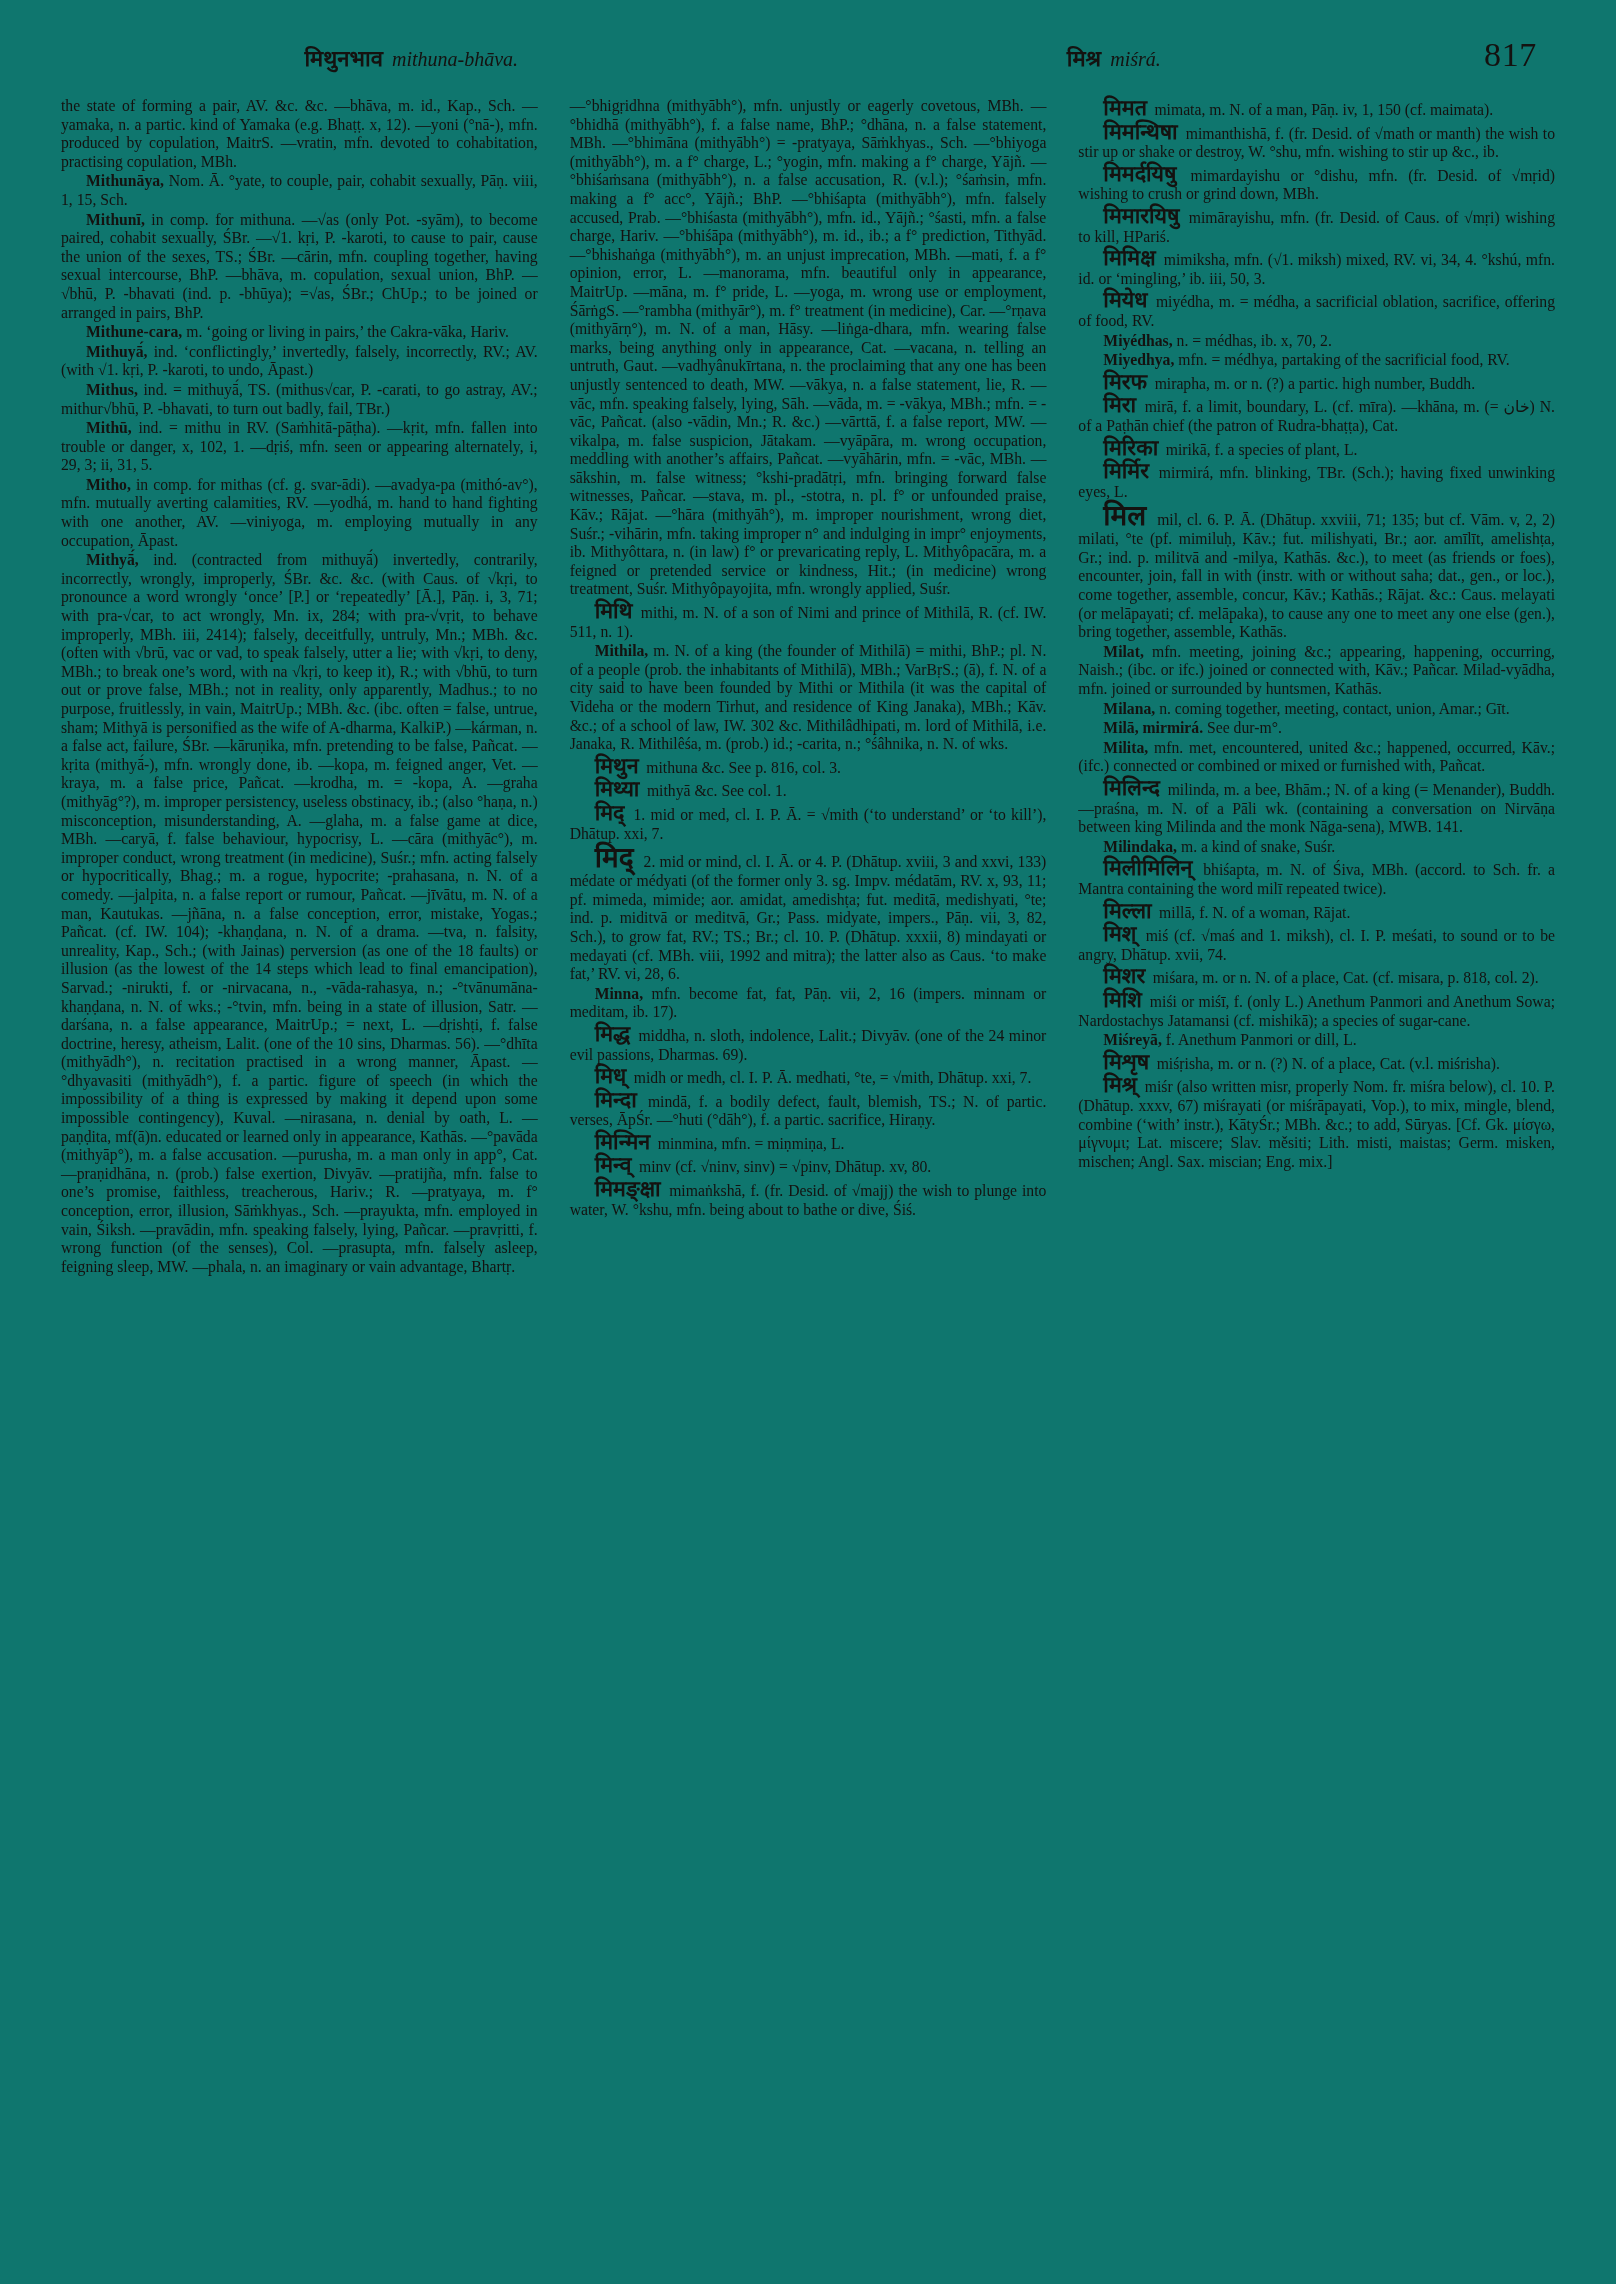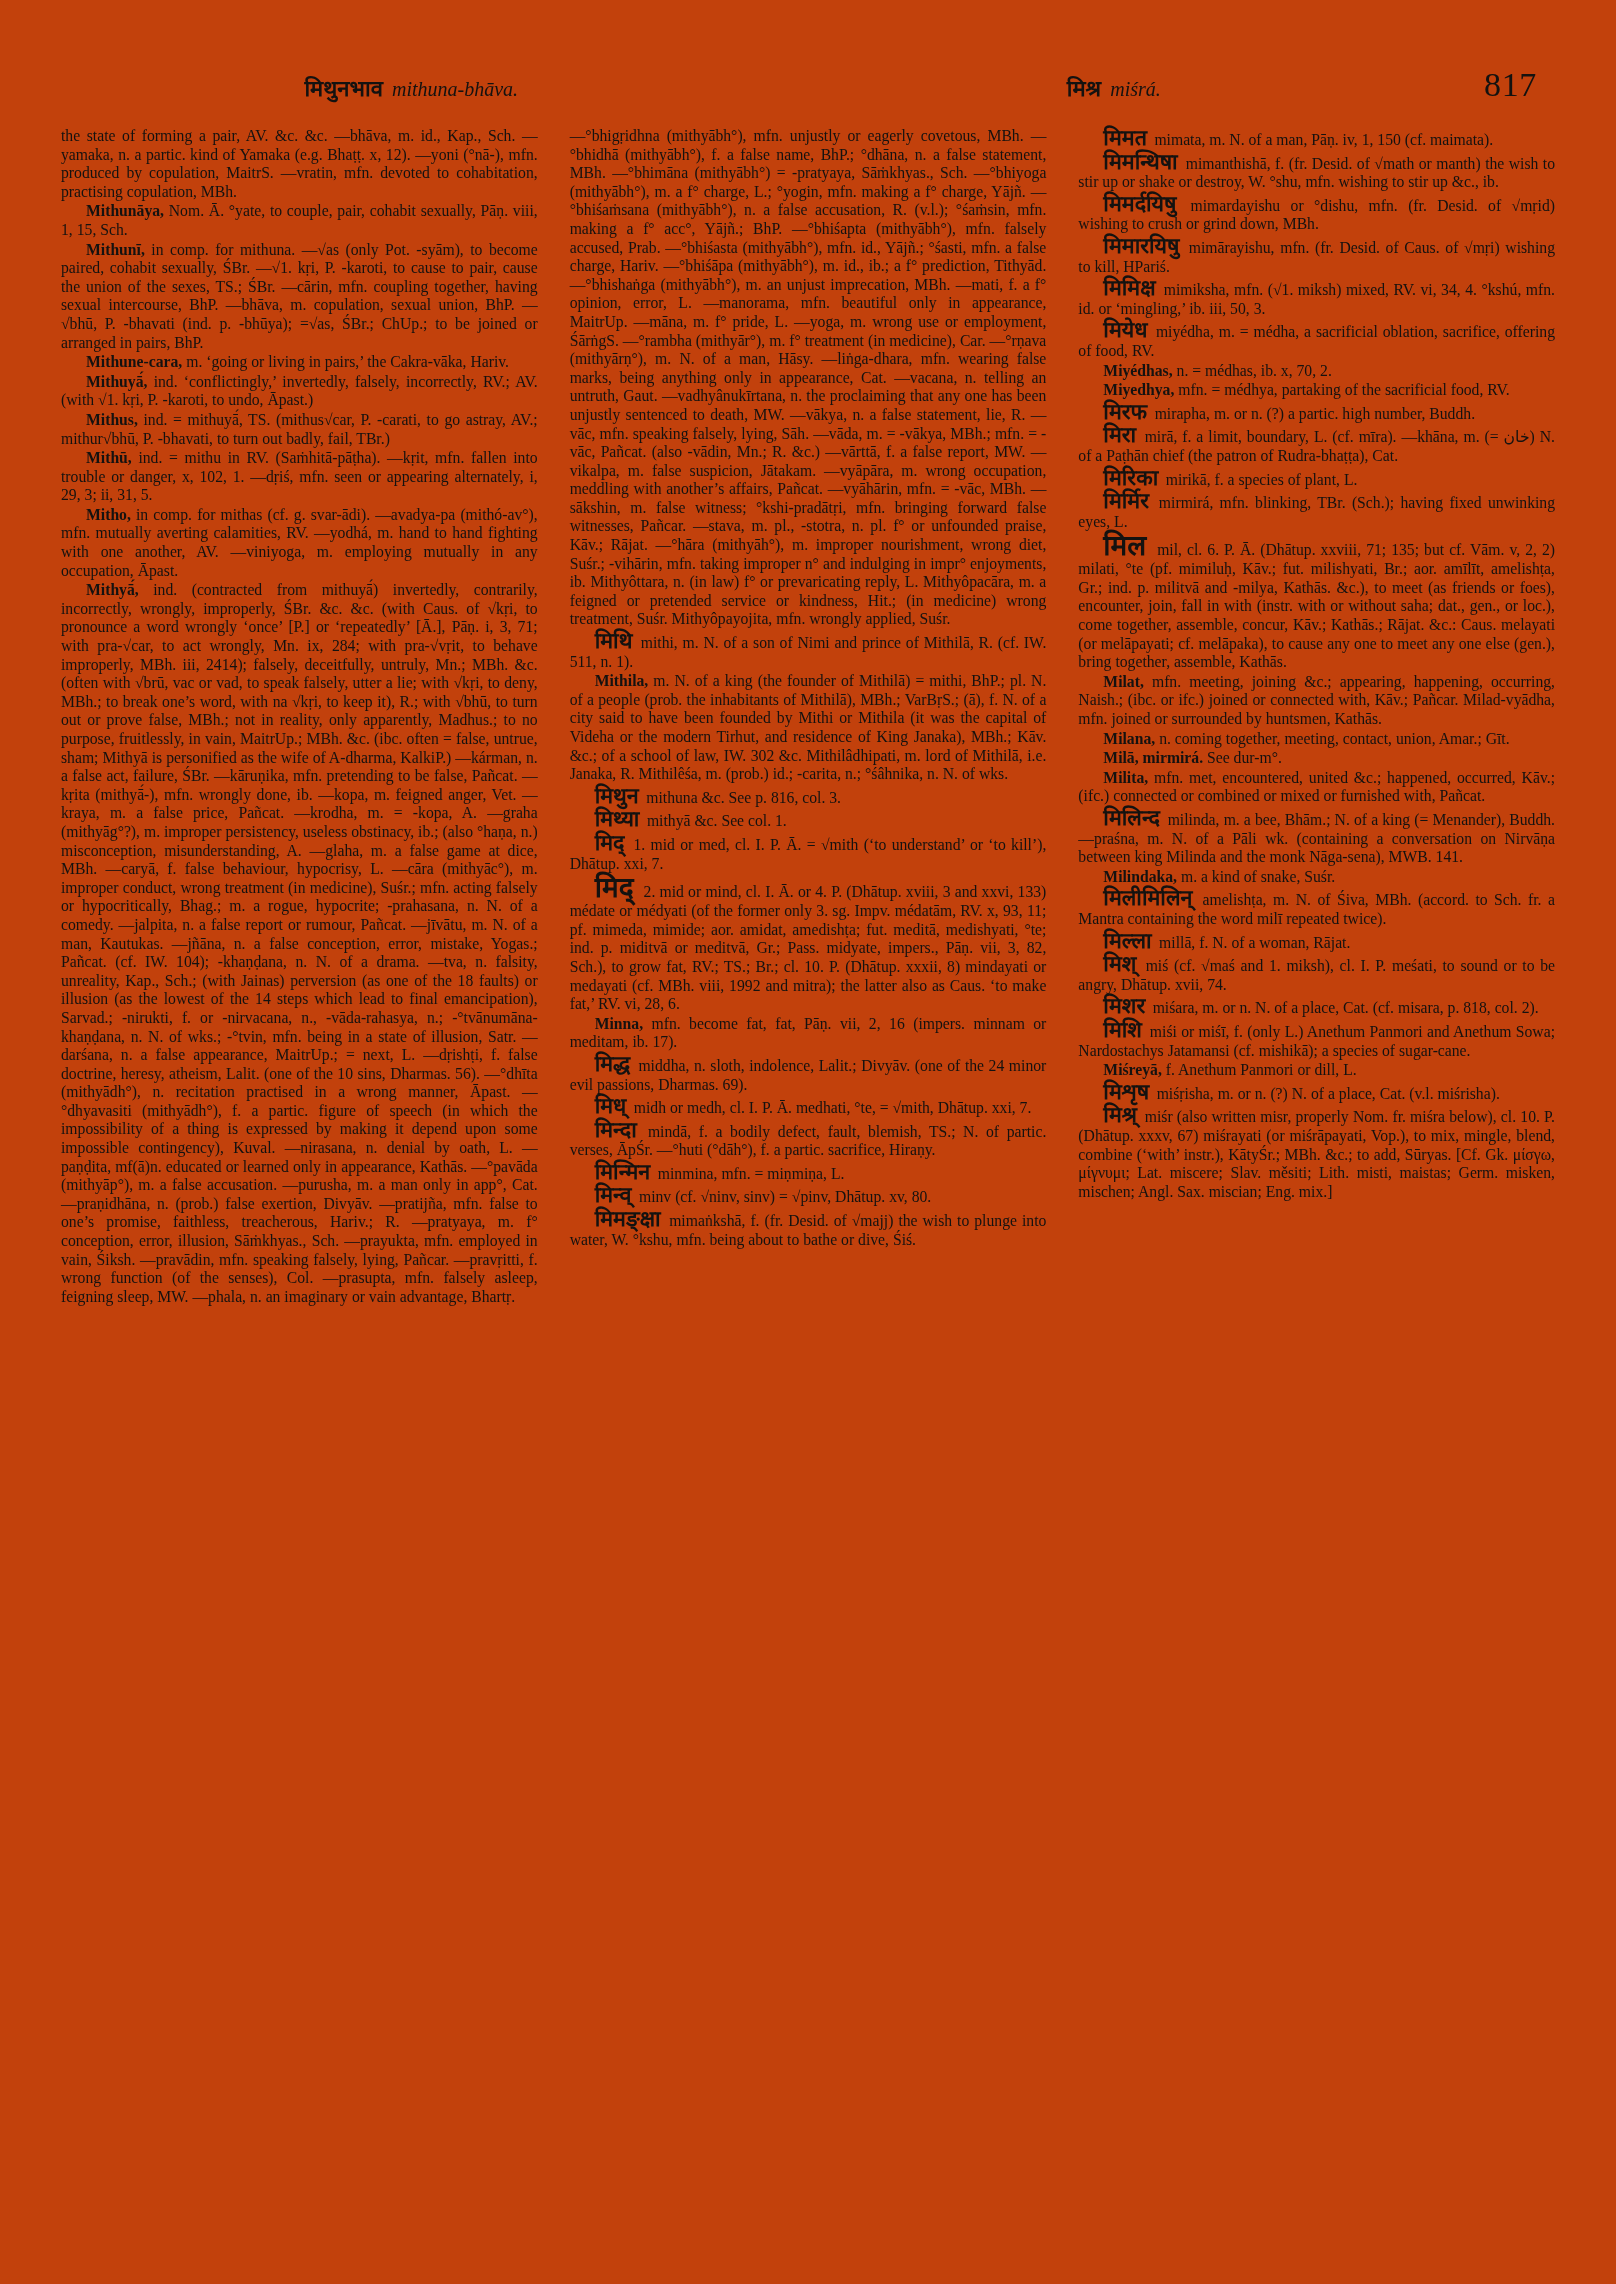--- a/index.html
+++ b/index.html
@@ -1,20 +1,20 @@
 <!DOCTYPE html>
 <html style="font-size:10.4px"><head>
 <meta charset="utf-8">
 <style>
   html,body{margin:0;padding:0;background:#cfcabd;}
   .page{
     width:1616px;min-height:2284px;box-sizing:border-box;
-    background:#c2410c;color:#141210;
+    background:#0f766e;color:#141210;
     font-family:"Liberation Serif","DejaVu Serif",serif;
-    padding:66px 60px 46px 60px;position:relative;
+    padding:36px 60px 46px 60px;position:relative;
   }
   .header{
     display:grid;grid-template-columns:1fr 1fr 91px;
     align-items:baseline;margin:0 0 22px 0;
   }
   .h-group{text-align:center;white-space:nowrap;}
   .h-dev{font-weight:700;font-size:22px;font-family:"DejaVu Serif",serif;}
   .h-rom{font-style:italic;font-size:20px;margin-left:6.5px;}
   .h-num{text-align:center;font-size:34px;letter-spacing:0.7px;}
   .cols{display:flex;gap:30px;align-items:flex-start;}
@@ -84,21 +84,21 @@
         <p class="para indent"><span class="dev">मिरा </span><span class="ital">mirā,</span> f. a limit, boundary, L. (cf. mīra). —khāna, m. (= خان) N. of a Paṭhān chief (the patron of Rudra-bhaṭṭa), Cat.</p>
         <p class="para indent"><span class="dev">मिरिका </span><span class="ital">mirikā,</span> f. a species of plant, L.</p>
         <p class="para indent"><span class="dev">मिर्मिर </span><span class="ital">mirmirá,</span> mfn. blinking, TBr. (Sch.); having fixed unwinking eyes, L.</p>
         <p class="para indent"><span class="dev large">मिल </span><span class="ital">mil,</span> cl. 6. P. Ā. (Dhātup. xxviii, 71; 135; but cf. Vām. v, 2, 2) milati, °te (pf. mimiluḥ, Kāv.; fut. milishyati, Br.; aor. amīlīt, amelishṭa, Gr.; ind. p. militvā and -milya, Kathās. &amp;c.), to meet (as friends or foes), encounter, join, fall in with (instr. with or without saha; dat., gen., or loc.), come together, assemble, concur, Kāv.; Kathās.; Rājat. &amp;c.: Caus. melayati (or melāpayati; cf. melāpaka), to cause any one to meet any one else (gen.), bring together, assemble, Kathās.</p>
         <p class="para indent"><span class="lead">Milat,</span> mfn. meeting, joining &amp;c.; appearing, happening, occurring, Naish.; (ibc. or ifc.) joined or connected with, Kāv.; Pañcar. Milad-vyādha, mfn. joined or surrounded by huntsmen, Kathās.</p>
         <p class="para indent"><span class="lead">Milana,</span> n. coming together, meeting, contact, union, Amar.; Gīt.</p>
         <p class="para indent"><span class="lead">Milā, mirmirá.</span> See dur-m°.</p>
         <p class="para indent"><span class="lead">Milita,</span> mfn. met, encountered, united &amp;c.; happened, occurred, Kāv.; (ifc.) connected or combined or mixed or furnished with, Pañcat.</p>
         <p class="para indent"><span class="dev">मिलिन्द </span><span class="ital">milinda,</span> m. a bee, Bhām.; N. of a king (= Menander), Buddh. —praśna, m. N. of a Pāli wk. (containing a conversation on Nirvāṇa between king Milinda and the monk Nāga-sena), MWB. 141.</p>
         <p class="para indent"><span class="lead">Milindaka,</span> m. a kind of snake, Suśr.</p>
-        <p class="para indent"><span class="dev">मिलीमिलिन् </span><span class="ital">amelishṭa,</span> m. N. of Śiva, MBh. (accord. to Sch. fr. a Mantra containing the word milī repeated twice).</p>
+        <p class="para indent"><span class="dev">मिलीमिलिन् </span><span class="ital">bhiśapta,</span> m. N. of Śiva, MBh. (accord. to Sch. fr. a Mantra containing the word milī repeated twice).</p>
         <p class="para indent"><span class="dev">मिल्ला </span><span class="ital">millā,</span> f. N. of a woman, Rājat.</p>
         <p class="para indent"><span class="dev">मिश् </span><span class="ital">miś</span> (cf. √maś and 1. miksh), cl. I. P. meśati, to sound or to be angry, Dhātup. xvii, 74.</p>
         <p class="para indent"><span class="dev">मिशर </span><span class="ital">miśara,</span> m. or n. N. of a place, Cat. (cf. misara, p. 818, col. 2).</p>
         <p class="para indent"><span class="dev">मिशि </span><span class="ital">miśi or miśī,</span> f. (only L.) Anethum Panmori and Anethum Sowa; Nardostachys Jatamansi (cf. mishikā); a species of sugar-cane.</p>
         <p class="para indent"><span class="lead">Miśreyā,</span> f. Anethum Panmori or dill, L.</p>
         <p class="para indent"><span class="dev">मिशृष </span><span class="ital">miśṛisha,</span> m. or n. (?) N. of a place, Cat. (v.l. miśrisha).</p>
         <p class="para indent"><span class="dev">मिश्र् </span><span class="ital">miśr</span> (also written misr, properly Nom. fr. miśra below), cl. 10. P. (Dhātup. xxxv, 67) miśrayati (or miśrāpayati, Vop.), to mix, mingle, blend, combine (‘with’ instr.), KātyŚr.; MBh. &amp;c.; to add, Sūryas. [Cf. Gk. μίσγω, μίγνυμι; Lat. miscere; Slav. měsiti; Lith. misti, maistas; Germ. misken, mischen; Angl. Sax. miscian; Eng. mix.]</p>
       </div>
   </div>
 

